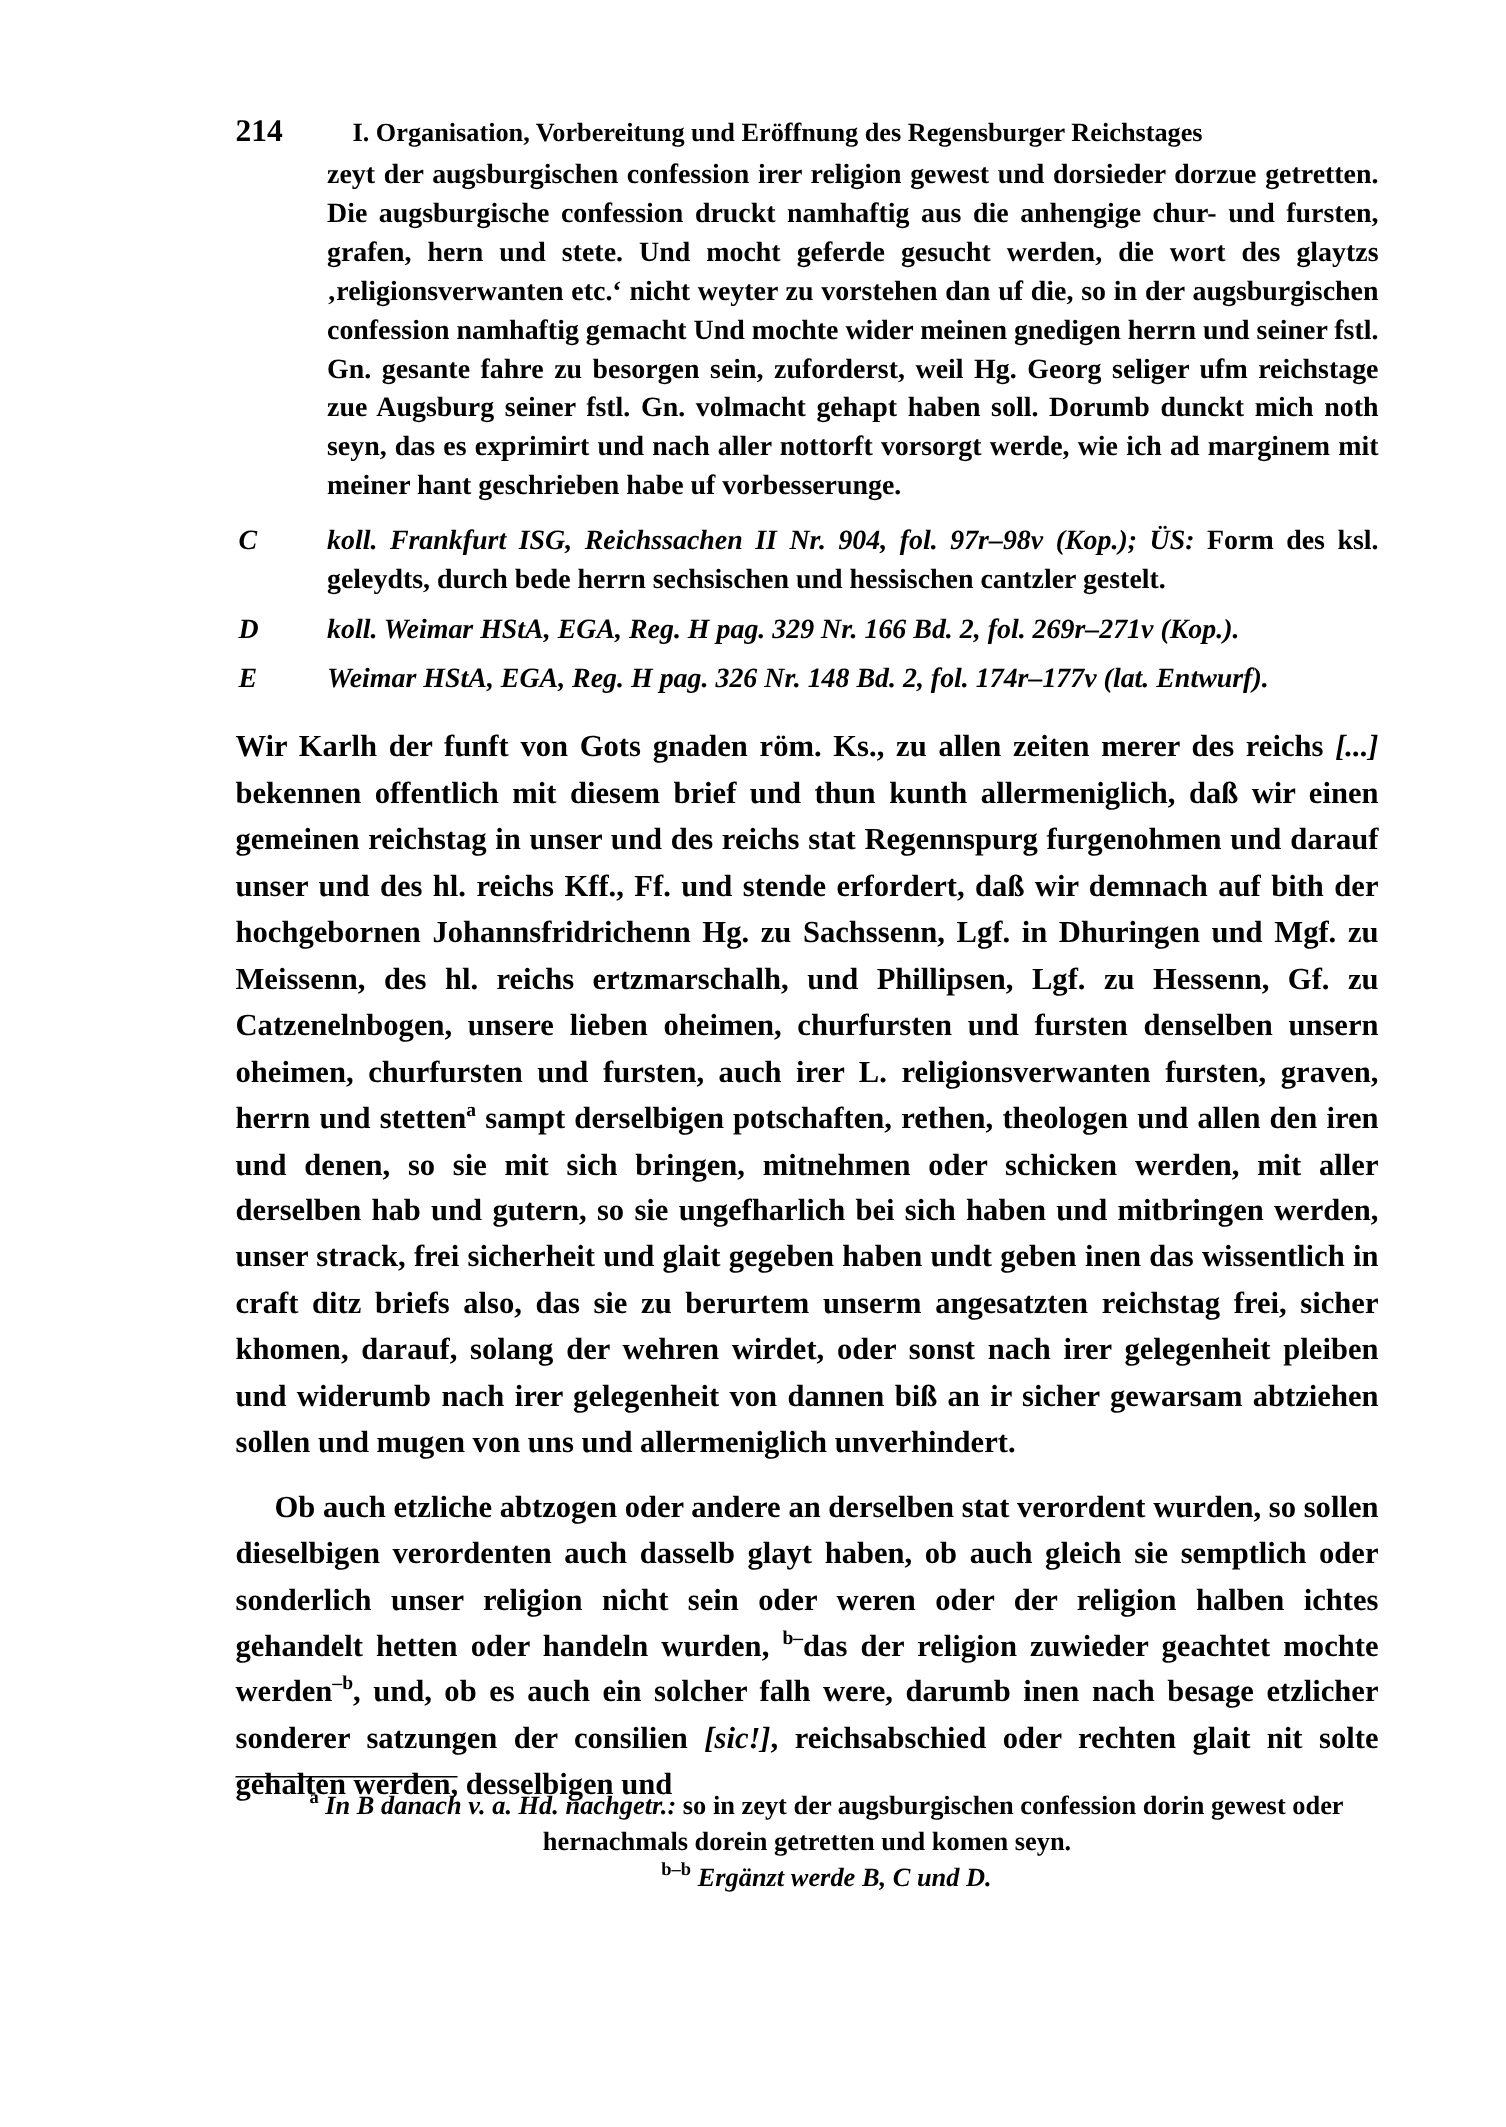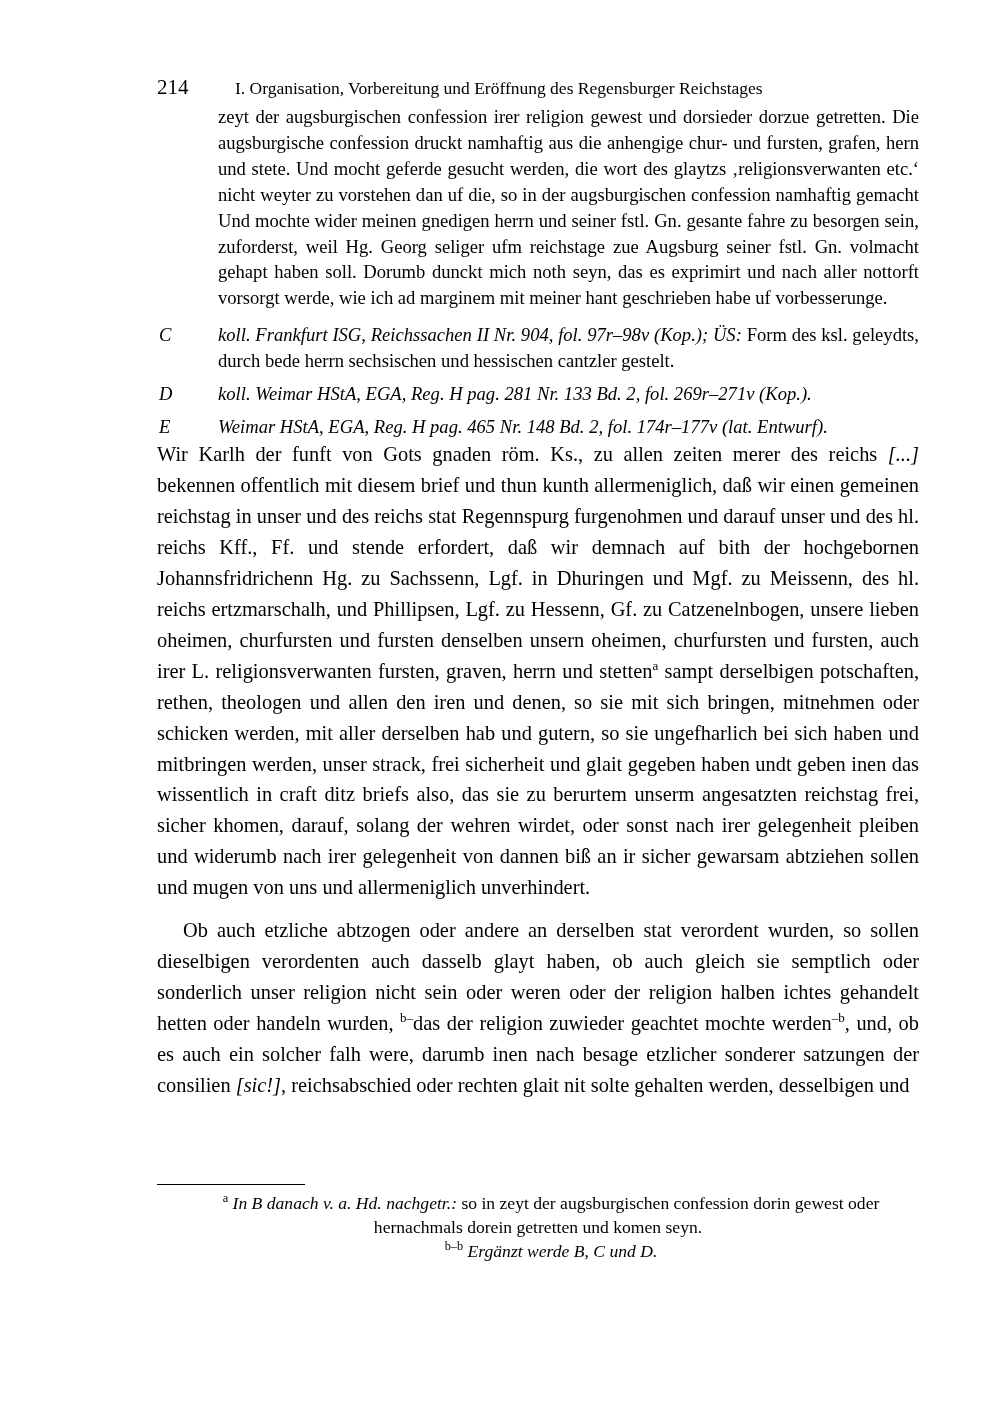--- a/index.html
+++ b/index.html
@@ -13,20 +13,21 @@
     font-family: "Liberation Serif", "DejaVu Serif", serif;
     color: #000000;
     -webkit-font-smoothing: antialiased;
   }
   .page {
     position: relative;
     width: 1004px;
     height: 1358px;
     box-sizing: border-box;
     overflow: hidden;
+    font-weight: bold;
   }
 
   
   .running-head {
     position: absolute;
     left: 157px;
     top: 76px;
     width: 762px;
     font-size: 17.5px;
     line-height: 22px;
@@ -85,21 +86,21 @@
   .ital { font-style: italic; }
 
   
   .body-para {
     font-size: 20.4px;
     line-height: 30.9px;
     text-align: justify;
     text-justify: inter-word;
     margin: 0;
   }
-  .body-para.first { }
+  .body-para.first { margin-top: 18px; }
   .body-para.indent-first { text-indent: 26px; margin-top: 12px; }
 
   sup, .sup {
     font-size: 0.64em;
     vertical-align: super;
     line-height: 0;
   }
 
   
   .footnotes {
@@ -143,26 +144,26 @@
 
     <div class="apparatus">
 
       <div class="app-row">
         <span class="app-siglum">C</span>
         <span class="app-text"><span class="ital">koll. Frankfurt ISG, Reichssachen II Nr. 904, fol. 97r–98v (Kop.); ÜS:</span><span> Form des ksl. geleydts, durch bede herrn sechsischen und hessischen cantzler gestelt.</span></span>
       </div>
 
       <div class="app-row">
         <span class="app-siglum">D</span>
-        <span class="app-text"><span class="ital">koll. Weimar HStA, EGA, Reg. H pag. 281 Nr. 133 Bd. 2, fol. 269r–271v (Kop.).</span><span></span></span>
+        <span class="app-text"><span class="ital">koll. Weimar HStA, EGA, Reg. H pag. 329 Nr. 166 Bd. 2, fol. 269r–271v (Kop.).</span><span></span></span>
       </div>
 
       <div class="app-row">
         <span class="app-siglum">E</span>
-        <span class="app-text"><span class="ital">Weimar HStA, EGA, Reg. H pag. 465 Nr. 148 Bd. 2, fol. 174r–177v (lat. Entwurf).</span><span></span></span>
+        <span class="app-text"><span class="ital">Weimar HStA, EGA, Reg. H pag. 326 Nr. 148 Bd. 2, fol. 174r–177v (lat. Entwurf).</span><span></span></span>
       </div>
 
     </div>
 
     <p class="body-para first"><span>Wir Karlh der funft von Gots gnaden röm. Ks., zu allen zeiten merer des reichs </span><span class="ital">[...]</span><span> bekennen offentlich mit diesem brief und thun kunth allermeniglich, daß wir einen gemeinen reichstag in unser und des reichs stat Regennspurg furgenohmen und darauf unser und des hl. reichs Kff., Ff. und stende erfordert, daß wir demnach auf bith der hochgebornen Johannsfridrichenn Hg. zu Sachssenn, Lgf. in Dhuringen und Mgf. zu Meissenn, des hl. reichs ertzmarschalh, und Phillipsen, Lgf. zu Hessenn, Gf. zu Catzenelnbogen, unsere lieben oheimen, churfursten und fursten denselben unsern oheimen, churfursten und fursten, auch irer L. religionsverwanten fursten, graven, herrn und stetten</span><sup>a</sup><span> sampt derselbigen potschaften, rethen, theologen und allen den iren und denen, so sie mit sich bringen, mitnehmen oder schicken werden, mit aller derselben hab und gutern, so sie ungefharlich bei sich haben und mitbringen werden, unser strack, frei sicherheit und glait gegeben haben undt geben inen das wissentlich in craft ditz briefs also, das sie zu berurtem unserm angesatzten reichstag frei, sicher khomen, darauf, solang der wehren wirdet, oder sonst nach irer gelegenheit pleiben und widerumb nach irer gelegenheit von dannen biß an ir sicher gewarsam abtziehen sollen und mugen von uns und allermeniglich unverhindert.</span></p>
 
     <p class="body-para indent-first"><span>Ob auch etzliche abtzogen oder andere an derselben stat verordent wurden, so sollen dieselbigen verordenten auch dasselb glayt haben, ob auch gleich sie semptlich oder sonderlich unser religion nicht sein oder weren oder der religion halben ichtes gehandelt hetten oder handeln wurden, </span><sup>b–</sup><span>das der religion zuwieder geachtet mochte werden</span><sup>–b</sup><span>, und, ob es auch ein solcher falh were, darumb inen nach besage etzlicher sonderer satzungen der consilien </span><span class="ital">[sic!]</span><span>, reichsabschied oder rechten glait nit solte gehalten werden, desselbigen und</span></p>
 
   </div>
 

